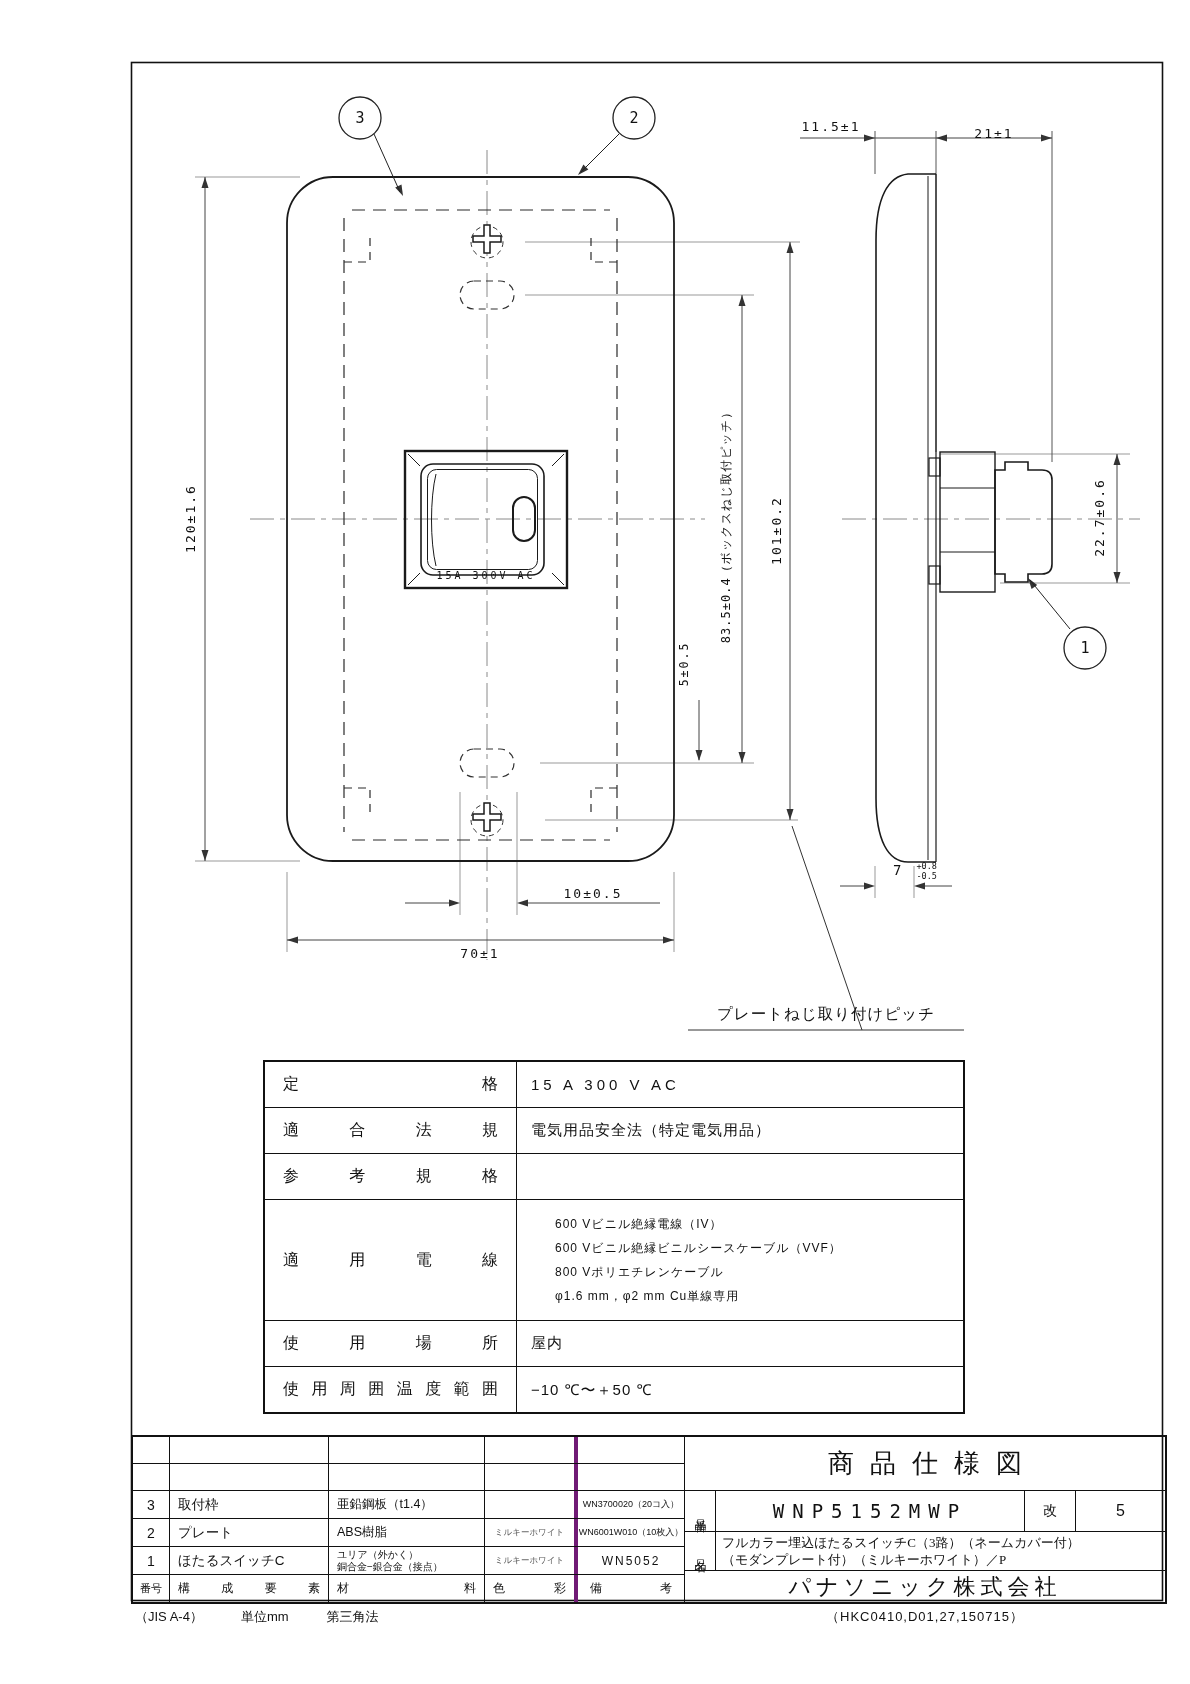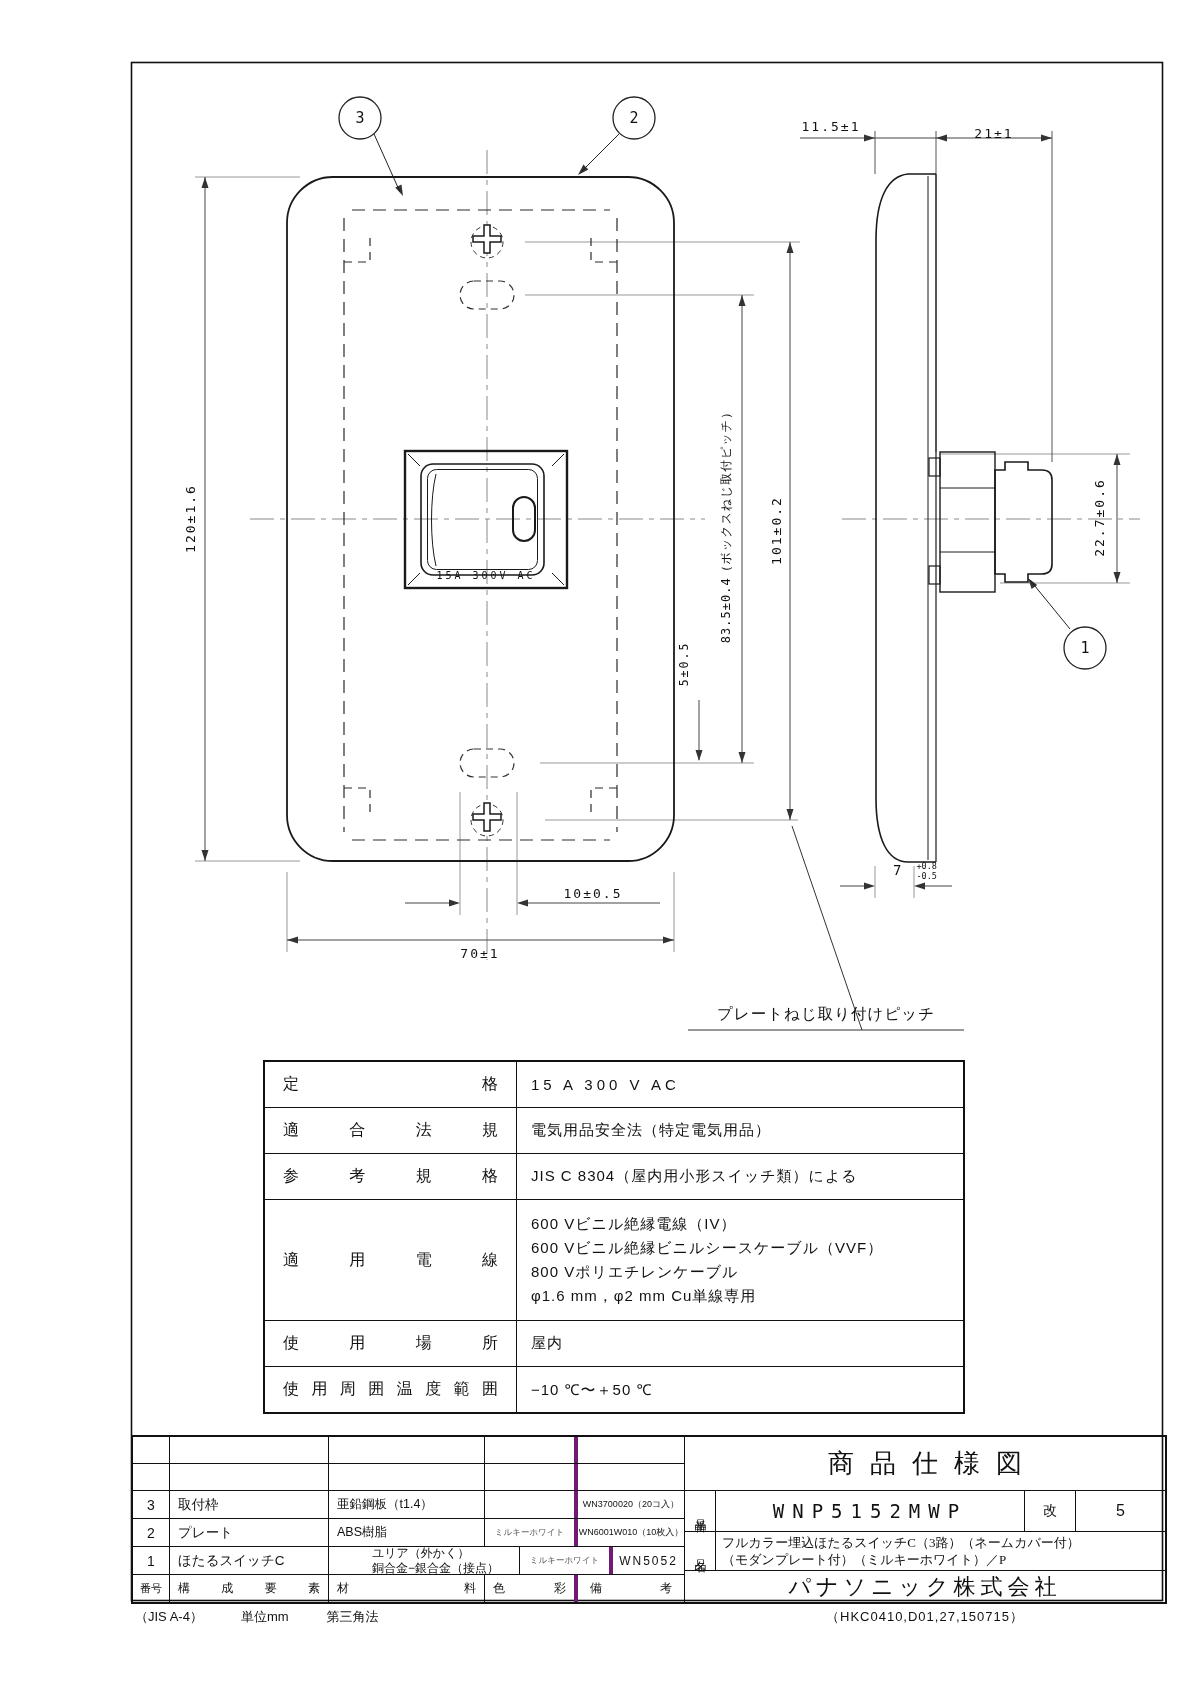--- a/index.html
+++ b/index.html
@@ -10,21 +10,21 @@
   .rot{transform:rotate(-90deg);transform-origin:center;}
   .balloon-num{position:absolute;width:18px;text-align:center;font-size:15px;font-family:"DejaVu Sans Mono",monospace;}
   
   .spec{position:absolute;left:263px;top:1060px;width:698px;border:2px solid #111;background:transparent;}
   .spec-row{display:flex;border-top:1.2px solid #111;}
   .spec-row:first-child{border-top:none;}
   .spec-label{width:252px;border-right:1.2px solid #111;display:flex;align-items:center;padding:0 18px;box-sizing:border-box;}
   .spec-label span{display:block;width:100%;font-size:16px;text-align:justify;text-align-last:justify;}
   .spec-val{flex:1;display:flex;flex-direction:column;justify-content:center;padding:0 14px;font-size:15px;letter-spacing:1px;}
   .h45{height:45px;} .h120{height:120px;}
-  .wline{line-height:24px;font-size:15px;white-space:nowrap;}
+  .wline{line-height:24px;font-size:12px;white-space:nowrap;margin-left:24px;}
   
   .bottom{position:absolute;left:131px;top:1435px;width:1032px;height:165px;border:2px solid #111;display:flex;box-sizing:content-box;}
   .parts{width:551px;border-right:1.6px solid #111;display:flex;flex-direction:column;}
   .p-row{display:flex;border-top:1px solid #111;flex:0 0 auto;}
   .p-row:first-child{border-top:none;}
   .c-no{width:36px;border-right:1px solid #111;display:flex;align-items:center;justify-content:center;font-size:14px;}
   .c-name{width:159px;border-right:1px solid #111;display:flex;align-items:center;padding:0 8px;font-size:13.5px;box-sizing:border-box;}
   .c-mat{width:156px;border-right:1px solid #111;display:flex;flex-direction:column;justify-content:center;padding:0 8px;font-size:12.5px;box-sizing:border-box;}
   .c-col{width:89px;border-right:4px solid #701a75;display:flex;align-items:center;justify-content:center;font-size:8.5px;color:#555;}
   .c-note{flex:1;display:flex;align-items:center;justify-content:center;font-size:9px;}
@@ -204,23 +204,20 @@
         <span>適合法規</span>
       </div>
     <div class="spec-val">
         <div>電気用品安全法（特定電気用品）</div>
       </div>
   </div>
   <div class="spec-row h45">
     <div class="spec-label">
         <span>参考規格</span>
       </div>
-    <div class="spec-val">
-        <div>JIS C 8304（屋内用小形スイッチ類）による</div>
-      </div>
   </div>
   <div class="spec-row h120">
     <div class="spec-label">
         <span>適用電線</span>
       </div>
     <div class="spec-val">
       <div class="wline">600 Vビニル絶縁電線（IV）</div>
       <div class="wline">600 Vビニル絶縁ビニルシースケーブル（VVF）</div>
       <div class="wline">800 Vポリエチレンケーブル</div>
       <div class="wline">φ1.6 mm，φ2 mm Cu単線専用</div>
@@ -270,21 +267,21 @@
     <div class="p-row" style="height:27px;">
       <div class="c-no">2</div>
       <div class="c-name">プレート</div>
       <div class="c-mat">ABS樹脂</div>
       <div class="c-col">ミルキーホワイト</div>
       <div class="c-note">WN6001W010（10枚入）</div>
     </div>
     <div class="p-row" style="height:27px;">
       <div class="c-no">1</div>
       <div class="c-name">ほたるスイッチC</div>
-      <div class="c-mat" style="font-size:12px;line-height:1.2;margin-left:35px;">
+      <div class="c-mat" style="font-size:10px;line-height:1.2;">
         <div>ユリア（外かく）</div>
         <div>銅合金−銀合金（接点）</div>
       </div>
       <div class="c-col">ミルキーホワイト</div>
       <div class="c-note" style="font-size:12px;letter-spacing:2px;">WN5052</div>
     </div>
     <div class="p-row" style="flex:1;">
       <div class="c-no" style="font-size:11px;">番号</div>
       <div class="c-name just">
           <span>構成要素</span>

